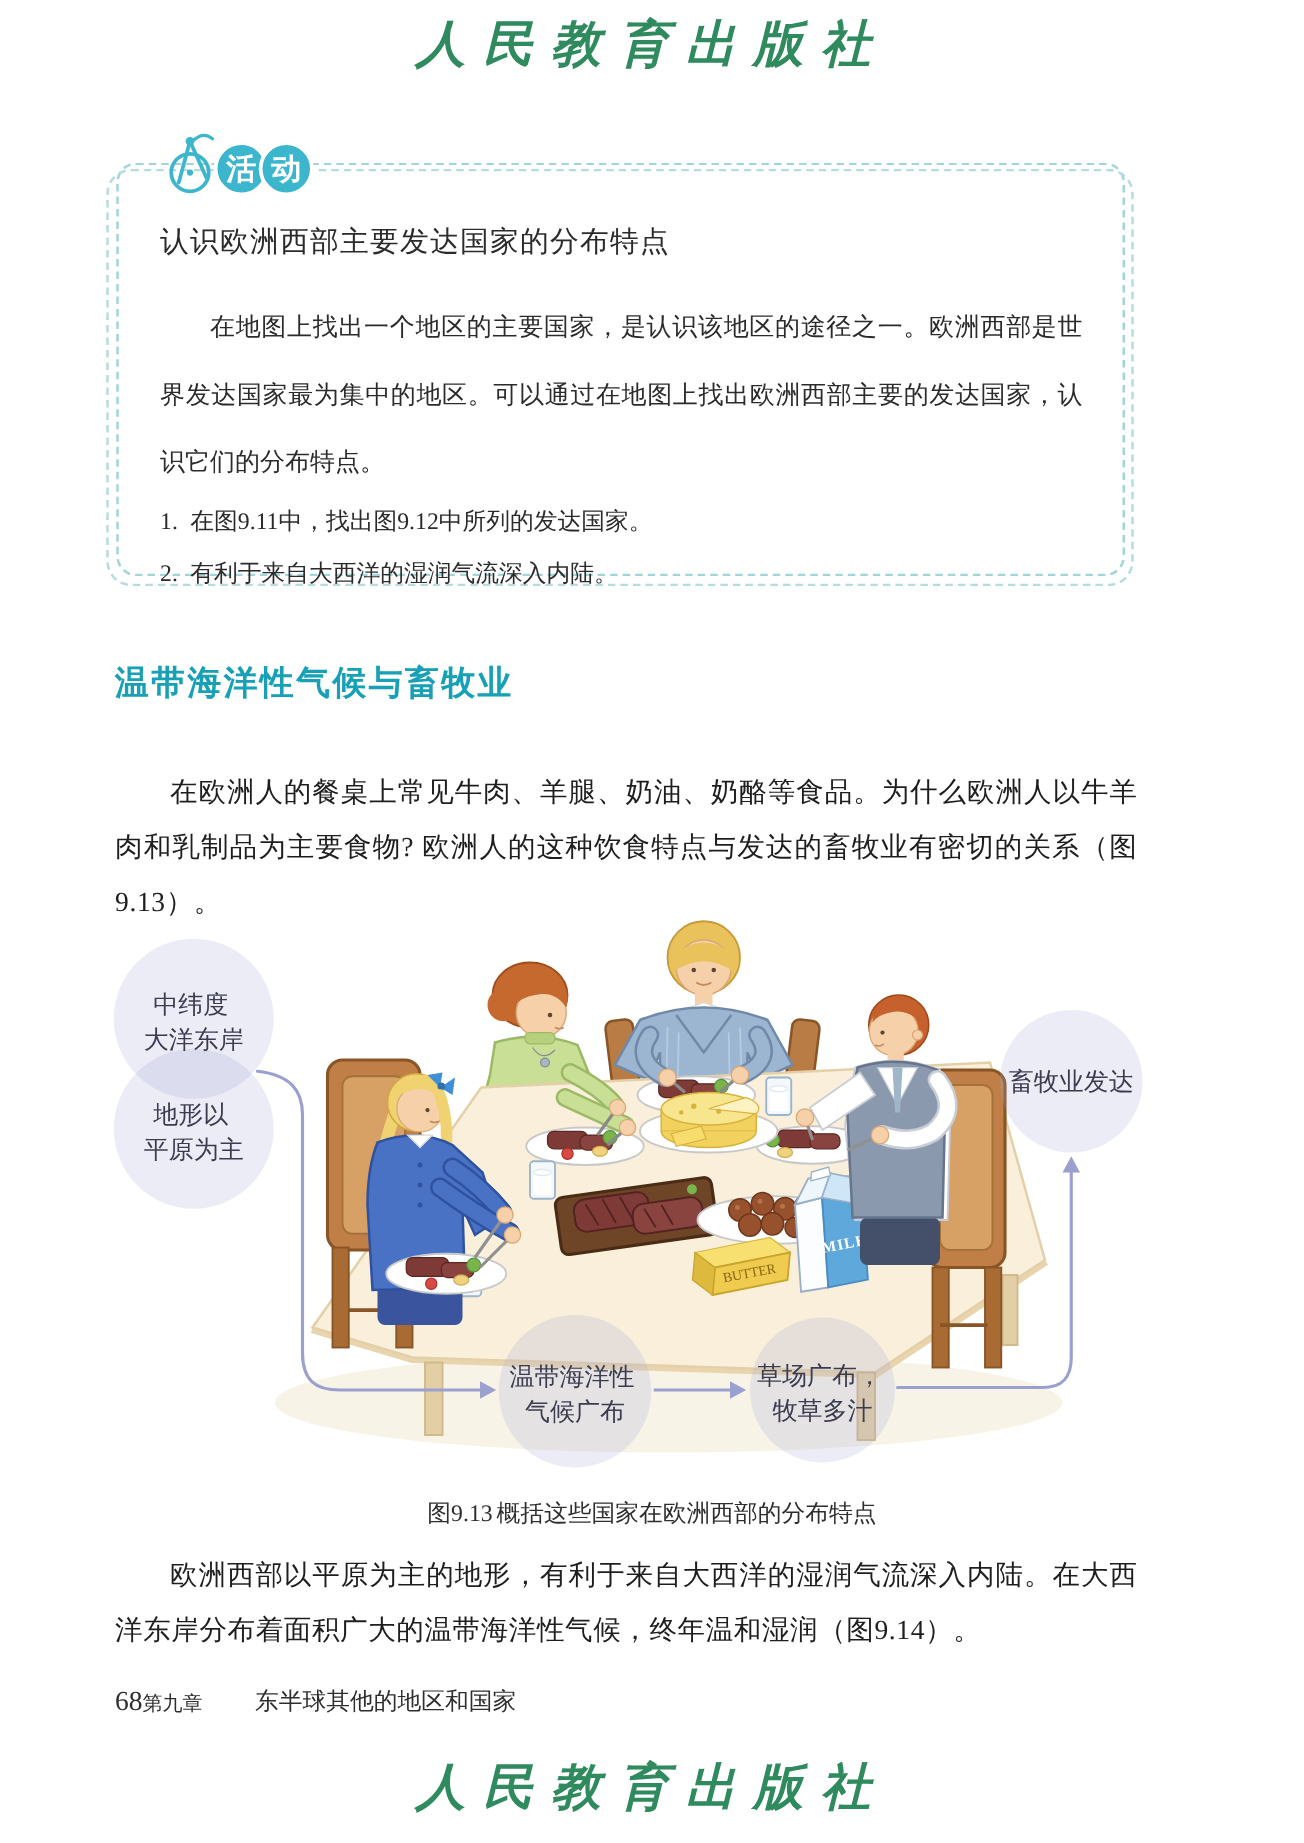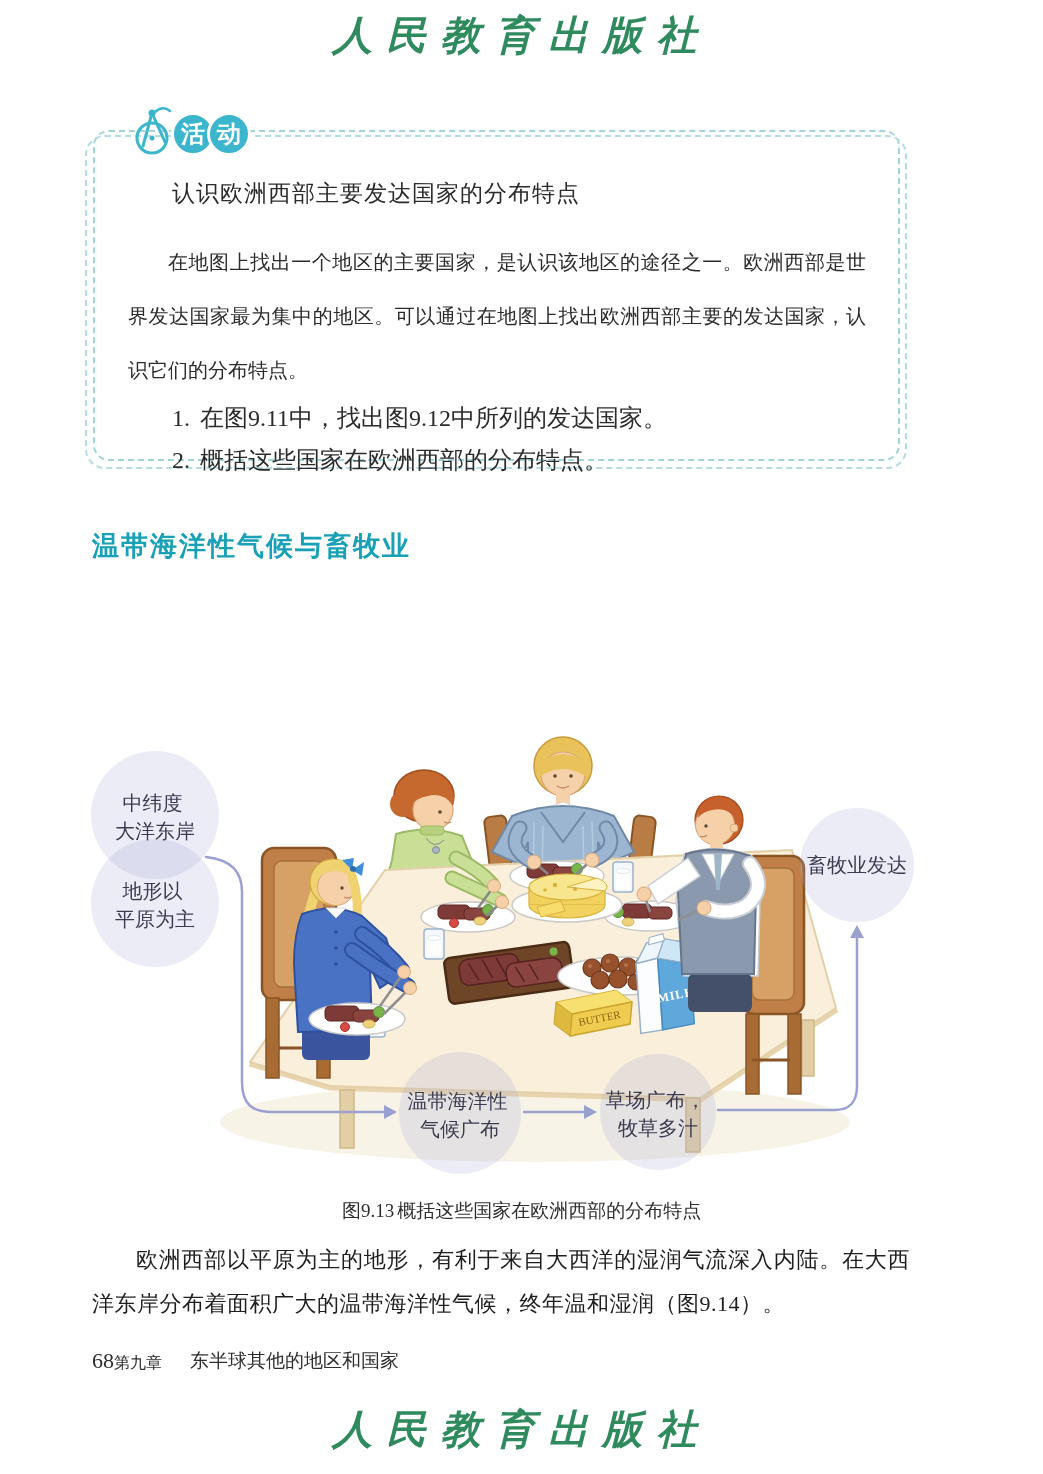--- a/index.html
+++ b/index.html
@@ -31,27 +31,27 @@
   }
   .badge-circle {
     width:44px; height:44px; border-radius:50%; background:#3bb6cc;
     border:3px solid #ffffff; color:#ffffff; display:flex; align-items:center;
     justify-content:center; font-family:"Liberation Sans",sans-serif;
     font-size:24px; font-weight:bold; margin-left:-8px;
   }
   .activity-inner { position:absolute; left:0; top:0; width:100%; padding:46px 32px 0 33px; }
   .activity-title {
     font-family:"Liberation Sans","DejaVu Sans",sans-serif; font-weight:500;
-    font-size:23px; letter-spacing:1px; color:#2b2b2b; margin-left:44px;
+    font-size:23px; letter-spacing:1px; color:#2b2b2b; 
   }
   .activity-intro {
     margin-top:26px; font-size:20px; line-height:54px; text-align:justify;
     text-indent:2em; color:#2b2b2b;
   }
-  .activity-item { margin-left:44px; font-size:24px; line-height:42px; color:#2b2b2b; }
+  .activity-item { font-size:19px; line-height:42px; color:#2b2b2b; }
   .activity-item .num { margin-right:10px; }
 
   .section-heading {
     position:absolute; left:92px; top:528px;
     font-family:Liberation Sans, sans-serif; font-weight:bold;
     font-size:27px; letter-spacing:2px; color:#17a0b6;
   }
   .body-para {
     position:absolute; left:92px; width:818px; font-size:22px; line-height:44px;
     text-align:justify; text-indent:2em; color:#1e1e1e; letter-spacing:0.5px;
@@ -70,21 +70,21 @@
     position:absolute; left:92px; top:1348px; display:flex; align-items:flex-end;
     color:#2e2e2e;
   }
   .footer .pageno { font-size:22px; }
   .footer .chapter {
     font-family:"Liberation Sans","DejaVu Sans",sans-serif;
     font-size:16px; 
   }
   .footer .chapter-title {
     font-family:"Liberation Sans","DejaVu Sans",sans-serif;
-    font-size:19px; margin-left:28px;
+    font-size:19px; margin-left:42px;
   }
   svg text { font-family:"Liberation Serif","DejaVu Serif",serif; }
 </style>
 </head>
 <body>
 
 <div class="page">
 
   <div class="logo logo-top">人民教育出版社</div>
 
@@ -103,27 +103,28 @@
       <span class="badge-circle">活</span>
       <span class="badge-circle">动</span>
     </div>
     <div class="activity-inner">
       <div class="activity-title">认识欧洲西部主要发达国家的分布特点</div>
       <div class="activity-intro">在地图上找出一个地区的主要国家，是认识该地区的途径之一。欧洲西部是世界发达国家最为集中的地区。可以通过在地图上找出欧洲西部主要的发达国家，认识它们的分布特点。</div>
       <div class="activity-item">
         <span class="num">1.</span><span>在图9.11中，找出图9.12中所列的发达国家。</span>
       </div>
       <div class="activity-item">
-        <span class="num">2.</span><span>概括这些国家在欧洲西部的分布特点。</span>
+        <span class="num">2.</span><span>有利于来自大西洋的湿润气流深入内陆。</span>
       </div>
     </div>
   </div>
 
   <div class="section-heading">温带海洋性气候与畜牧业</div>
 
+  <div class="body-para para1">在欧洲人的餐桌上常见牛肉、羊腿、奶油、奶酪等食品。为什么欧洲人以牛羊肉和乳制品为主要食物? 欧洲人的这种饮食特点与发达的畜牧业有密切的关系（图9.13）。</div>
 
   <div class="figure-area">
     <svg width="1043" height="470" viewBox="0 0 1043 470">
 
       <ellipse cx="535" cy="392" rx="315" ry="40" fill="#f5eedd" opacity="0.7"></ellipse>
 
       <g>
         <rect x="488" y="86" width="22" height="72" rx="6" fill="#b97c44" stroke="#8a5526" stroke-width="2" transform="rotate(-7 499 122)"></rect>
         <rect x="630" y="86" width="22" height="72" rx="6" fill="#b97c44" stroke="#8a5526" stroke-width="2" transform="rotate(7 641 122)"></rect>
       </g>

